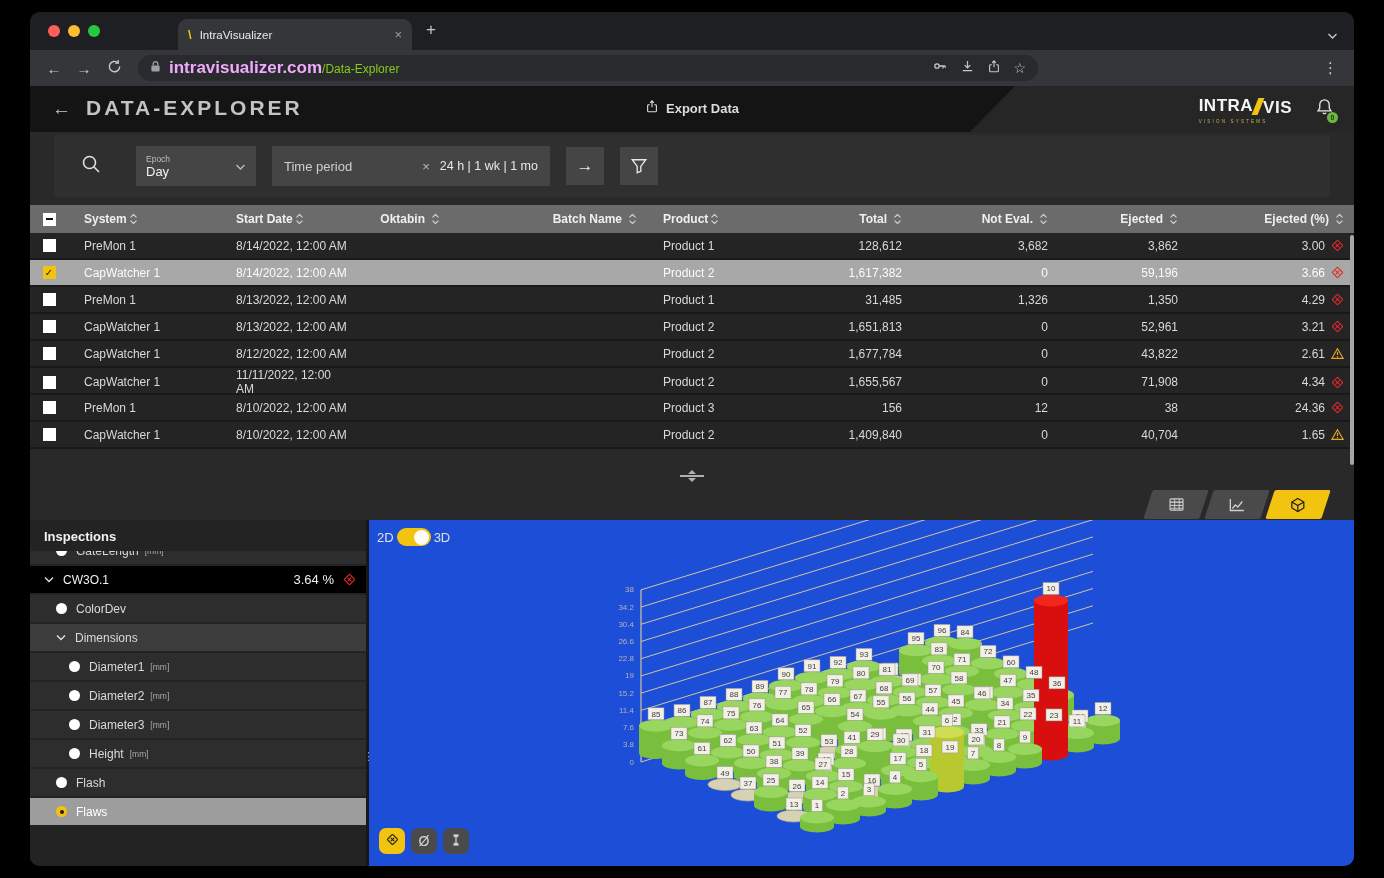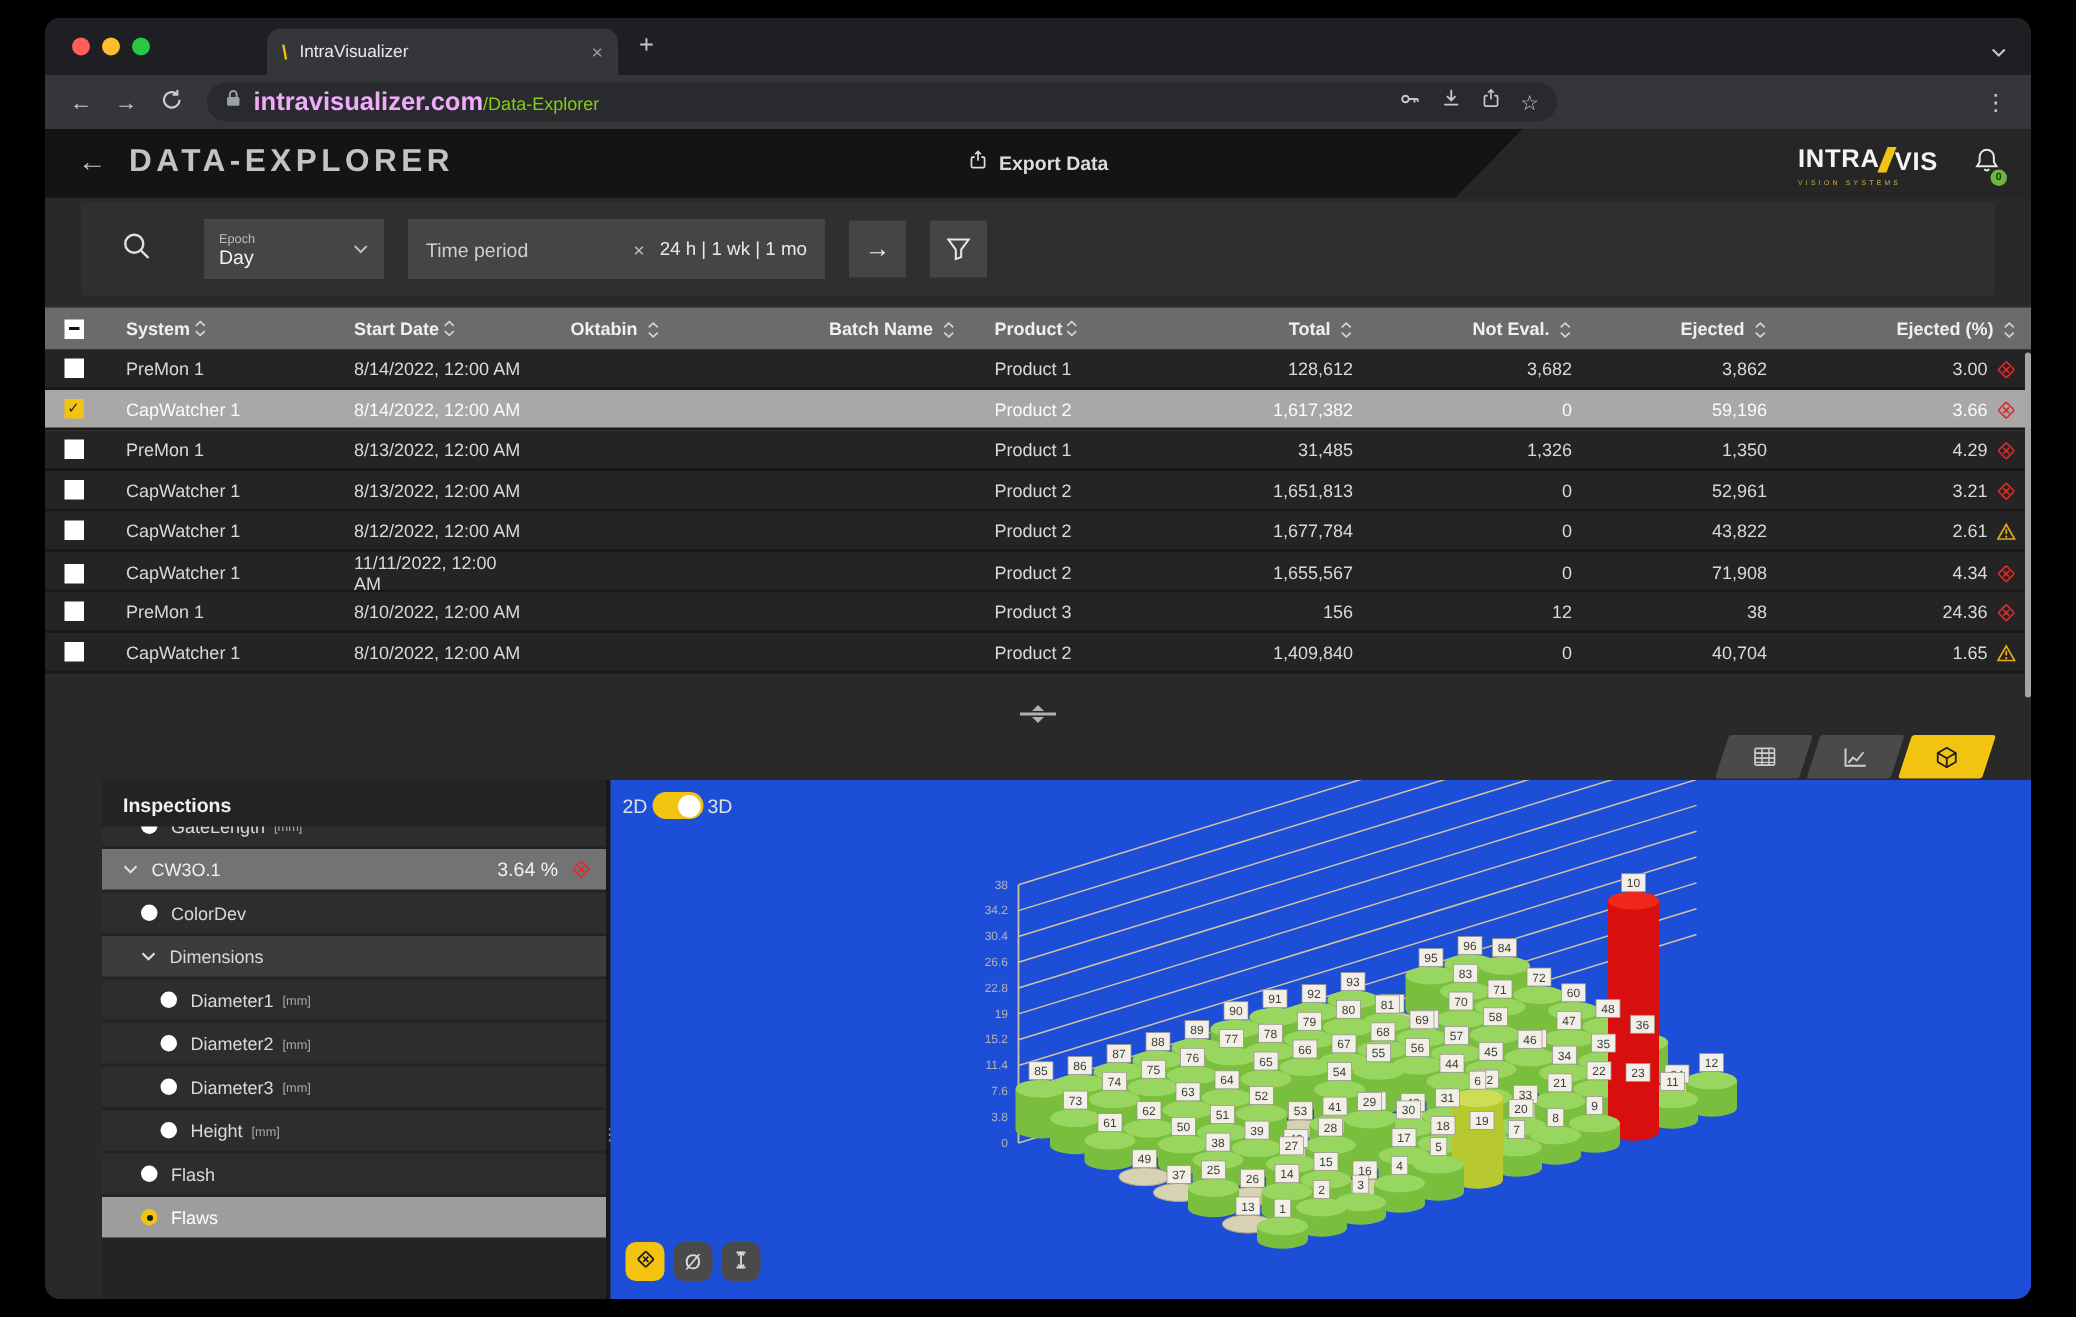--- a/index.html
+++ b/index.html
@@ -70,21 +70,21 @@
   .table { position:absolute; top:119px; left:0; right:0; }
   .tgrid { display:grid; grid-template-columns:38px 152px 128px 110px 197px 1fr 165px 146px 130px 158px;
     align-items:center; }
   .thead { height:28px; background:#6b6b6b; }
   .th { font-size:12px; color:#f0f0f0; font-weight:600; display:flex; align-items:center; gap:2px; }
   .trow { height:27px; background:#242424; border-bottom:2px solid #191919; }
   .trow.sel { background:#a8a8a8; }
   .td { font-size:12px; color:#d9d9d9; }
   .trow.sel .td { color:#fbfbfb; }
   .al { justify-content:flex-start; text-align:left; padding-left:16px; display:flex; align-items:center; }
-  .ar { justify-content:flex-end; text-align:right; padding-right:18px; display:flex; align-items:flex-end; gap:6px; }
+  .ar { justify-content:flex-end; text-align:right; padding-right:18px; display:flex; align-items:center; gap:6px; }
   .pl8 { padding-left:8px; } .pr10 { padding-right:10px; }
   .ccheck { display:flex; justify-content:center; }
   .cb { width:13px; height:13px; background:#fff; display:flex; align-items:center; justify-content:center; }
   .cb i { width:7px; height:2px; background:#111; }
   .cb.on { background:#f2c40f; color:#1d1d1d; font-size:10px; font-weight:bold; font-style:normal; }
   .scrollthumb { position:absolute; right:0; top:30px; width:4px; height:230px; background:#a5a5a5; border-radius:2px; }
 
   .splitter { position:absolute; top:384px; left:50%; transform:translateX(-50%); display:flex;
     flex-direction:column; align-items:center; gap:1px; }
   .tri-up { width:0; height:0; border-left:4px solid transparent; border-right:4px solid transparent;
@@ -93,27 +93,27 @@
     border-top:4px solid #b0b0b0; }
   .splitline { width:24px; height:2px; background:#b0b0b0; }
 
   .viewtabs { position:absolute; top:404px; right:28px; display:flex; gap:5px; }
   .vtab { width:56px; height:29px; background:#4a4a4a; transform:skewX(-18deg); display:flex;
     align-items:center; justify-content:center; border-radius:2px; }
   .vtab.active { background:#f2c40f; }
   .vtab > span { transform:skewX(18deg); display:flex; }
 
   
-  .bottom { position:absolute; top:434px; left:0; right:0; bottom:0; display:flex;padding-left:38px; }
+  .bottom { position:absolute; top:434px; left:0; right:0; bottom:0; display:flex; }
   .inspections { width:336px; background:#232323; }
   .ititle { padding:9px 14px 7px; color:#f2f2f2; font-size:13px; font-weight:700; }
   .ilist { overflow:hidden; }
   .insp-item,.insp-group,.insp-sub { height:27px; margin-bottom:2px; background:#2d2d2d; display:flex;
     align-items:center; gap:9px; padding:0 10px 0 14px; color:#dadada; font-size:12px; }
-  .insp-group { background:#737373; color:#f0f0f0; }
+  .insp-group { background:#000000; color:#f0f0f0; }
   .insp-sub { background:#3c3c3c; padding-left:26px; }
   .insp-item.ind1 { padding-left:26px; }
   .insp-item.ind2 { padding-left:39px; }
   .insp-item.clip { margin-top:-14px; }
   .insp-item.sel { background:#9d9d9d; color:#fff; }
   .radio { width:11px; height:11px; border-radius:50%; background:#fff; flex:0 0 auto; }
   .radio.rsel { background:#f2c40f; position:relative; }
   .radio.rsel::after { content:""; position:absolute; left:3.5px; top:3.5px; width:4px; height:4px;
     border-radius:50%; background:#1c1c1c; }
   .iunit { font-size:8.5px; color:#a9a9a9; margin-left:-3px; }

